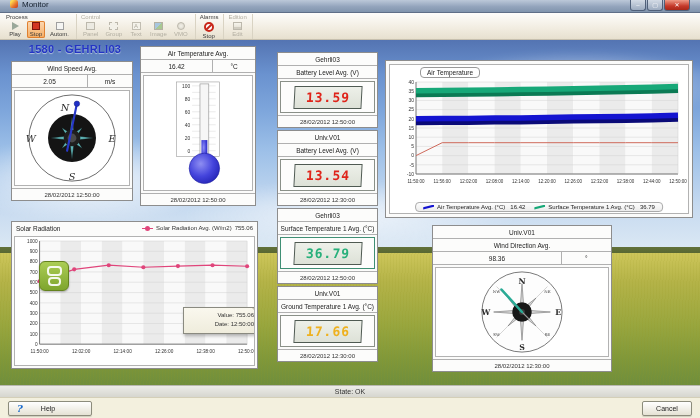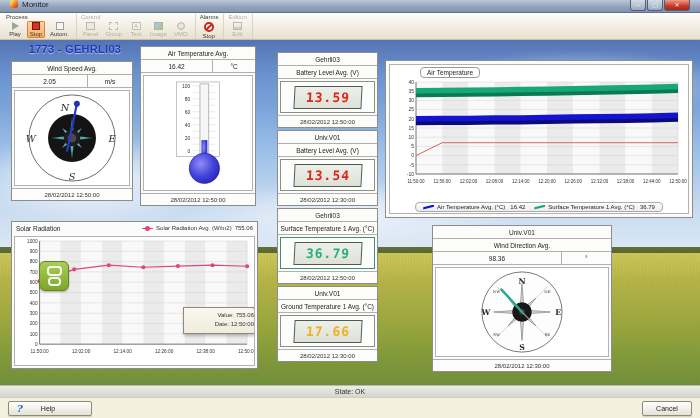--- a/index.html
+++ b/index.html
@@ -189,21 +189,21 @@
   </div>
 
   <div class="main">
     <div class="sky"></div>
     <div class="cloud c1"></div>
     <div class="cloud c2"></div>
     <div class="cloud c3"></div>
     <div class="trees"></div>
     <div class="field"></div>
 
-    <div class="station-title t-left">1773 - GEHRLI03</div>
+    <div class="station-title t-left">1580 - GEHRLI03</div>
 
     <div class="panel wind-panel">
       <div class="p-row">Wind Speed Avg.</div>
       <div class="p-val">
         <span class="v">2.05</span>
         <span class="u">m/s</span>
       </div>
       <div class="p-body">
         <svg viewBox="0 0 116 96">
           <circle cx="58" cy="48" r="44" fill="#fff" stroke="#444" stroke-width="0.8"></circle>

